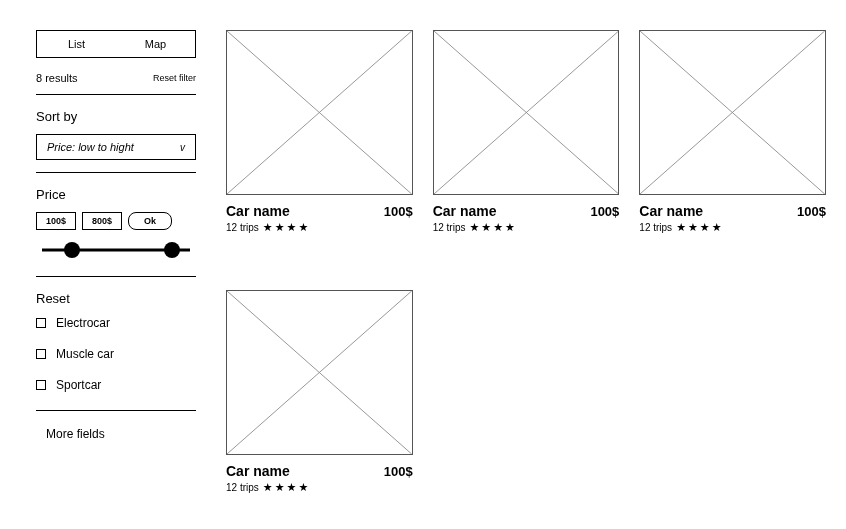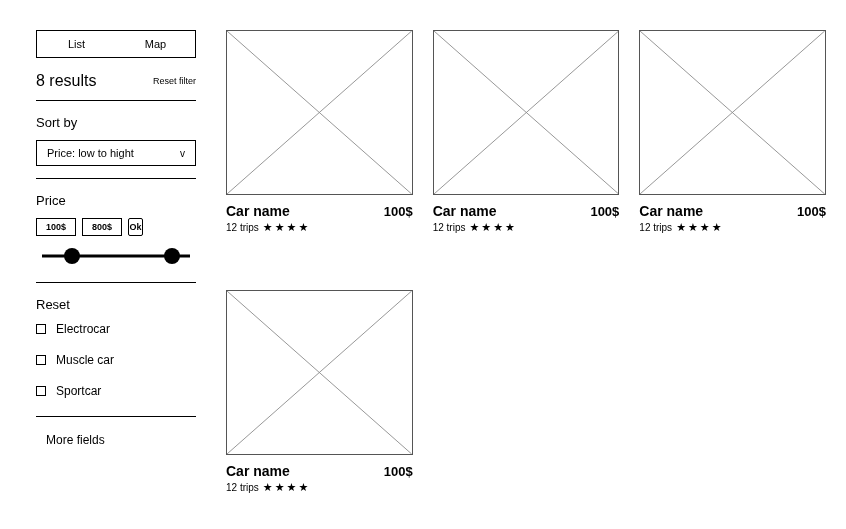--- a/index.html
+++ b/index.html
@@ -36,58 +36,59 @@
     border: none;
     border-top: 1px solid #000;
     margin: 0;
   }
   .results-row {
     display: flex;
     justify-content: space-between;
     align-items: center;
     margin: 12px 0 10px 0;
   }
-  .results-count { font-size: 16px; }
+  .results-count { font-size: 11px; }
   .reset-link { font-size: 9px; cursor: pointer; }
   .section-label {
     font-size: 13px;
     margin: 14px 0 10px 0;
   }
   .select-box {
     border: 1.5px solid #000;
     height: 26px;
     display: flex;
     align-items: center;
     justify-content: space-between;
     padding: 0 10px;
     cursor: pointer;
     margin-bottom: 12px;
     font-size: 11px;
+    font-style: italic;
   }
   .chevron { font-size: 10px; }
   .price-inputs {
     display: flex;
     gap: 6px;
     align-items: center;
     margin-bottom: 10px;
   }
   .price-box {
     border: 1.5px solid #000;
     width: 40px;
     height: 18px;
     display: flex;
     align-items: center;
     justify-content: center;
     font-size: 9px;
     font-weight: bold;
   }
   .ok-btn {
     border: 1.5px solid #000;
-    border-radius: 2px;
-    width: 15px;
+    border-radius: 8px;
+    width: 44px;
     height: 18px;
     display: flex;
     align-items: center;
     justify-content: center;
     font-size: 9px;
     font-weight: bold;
     cursor: pointer;
   }
   .slider {
     position: relative;

